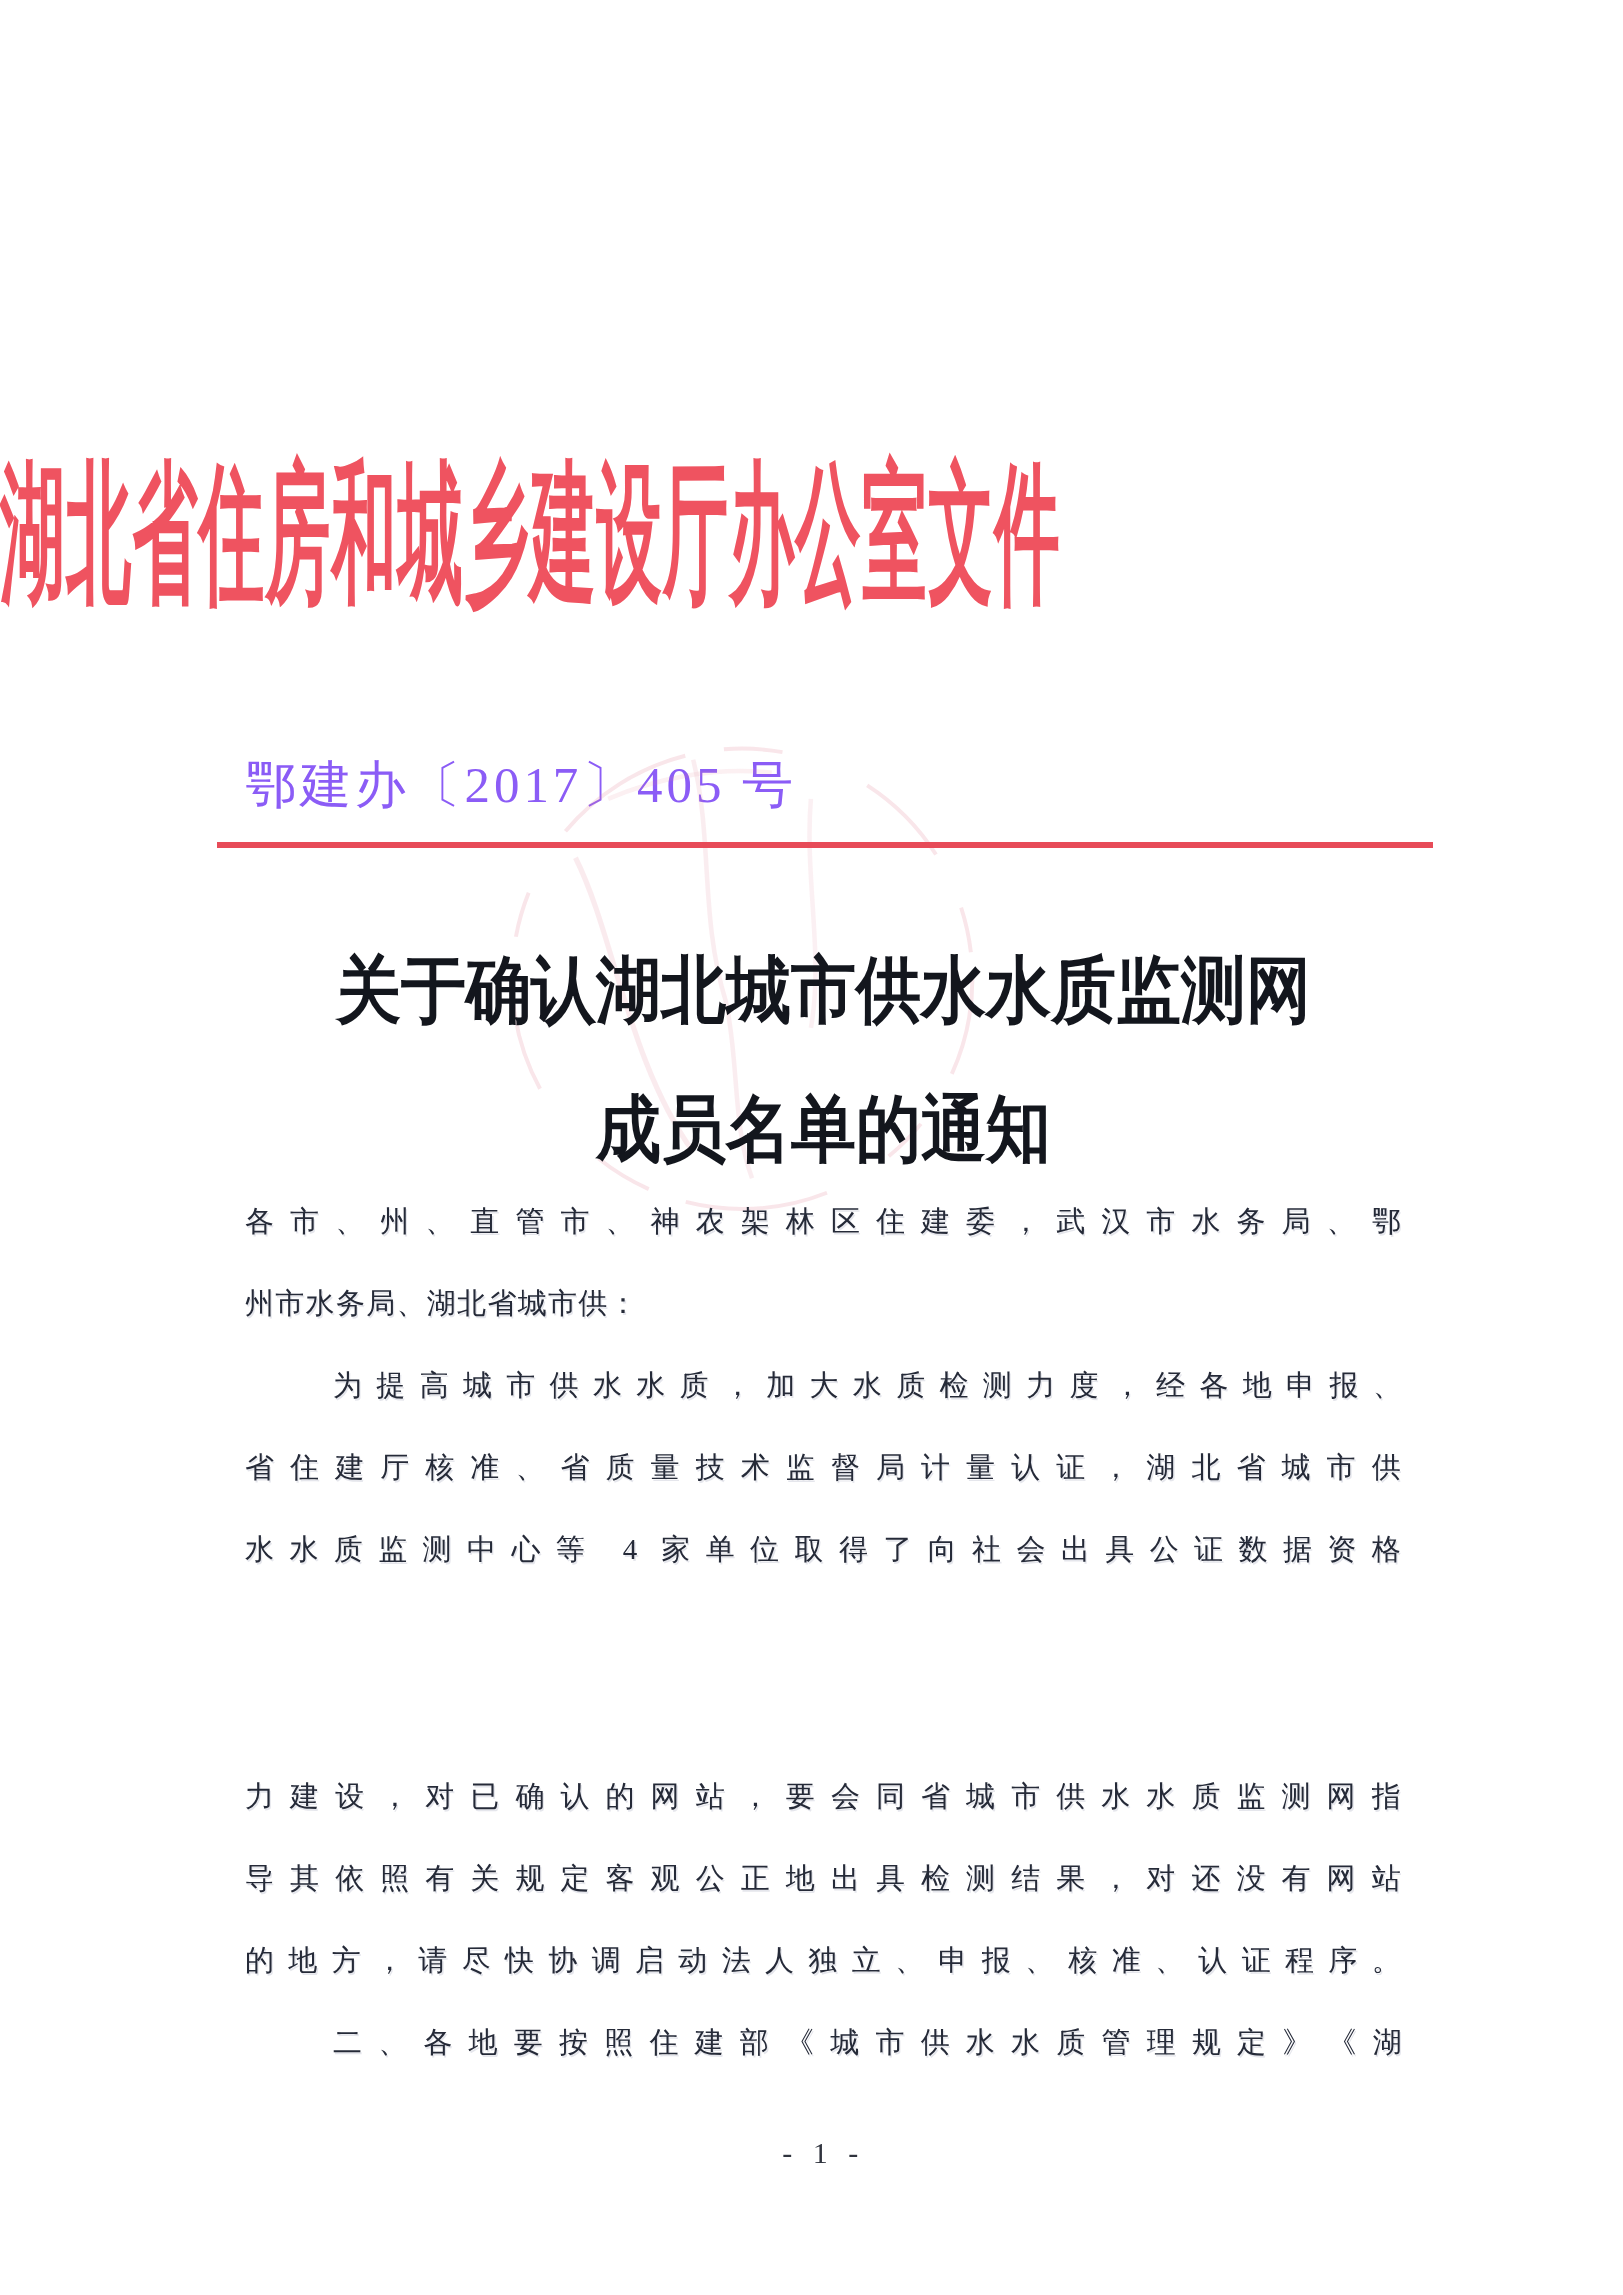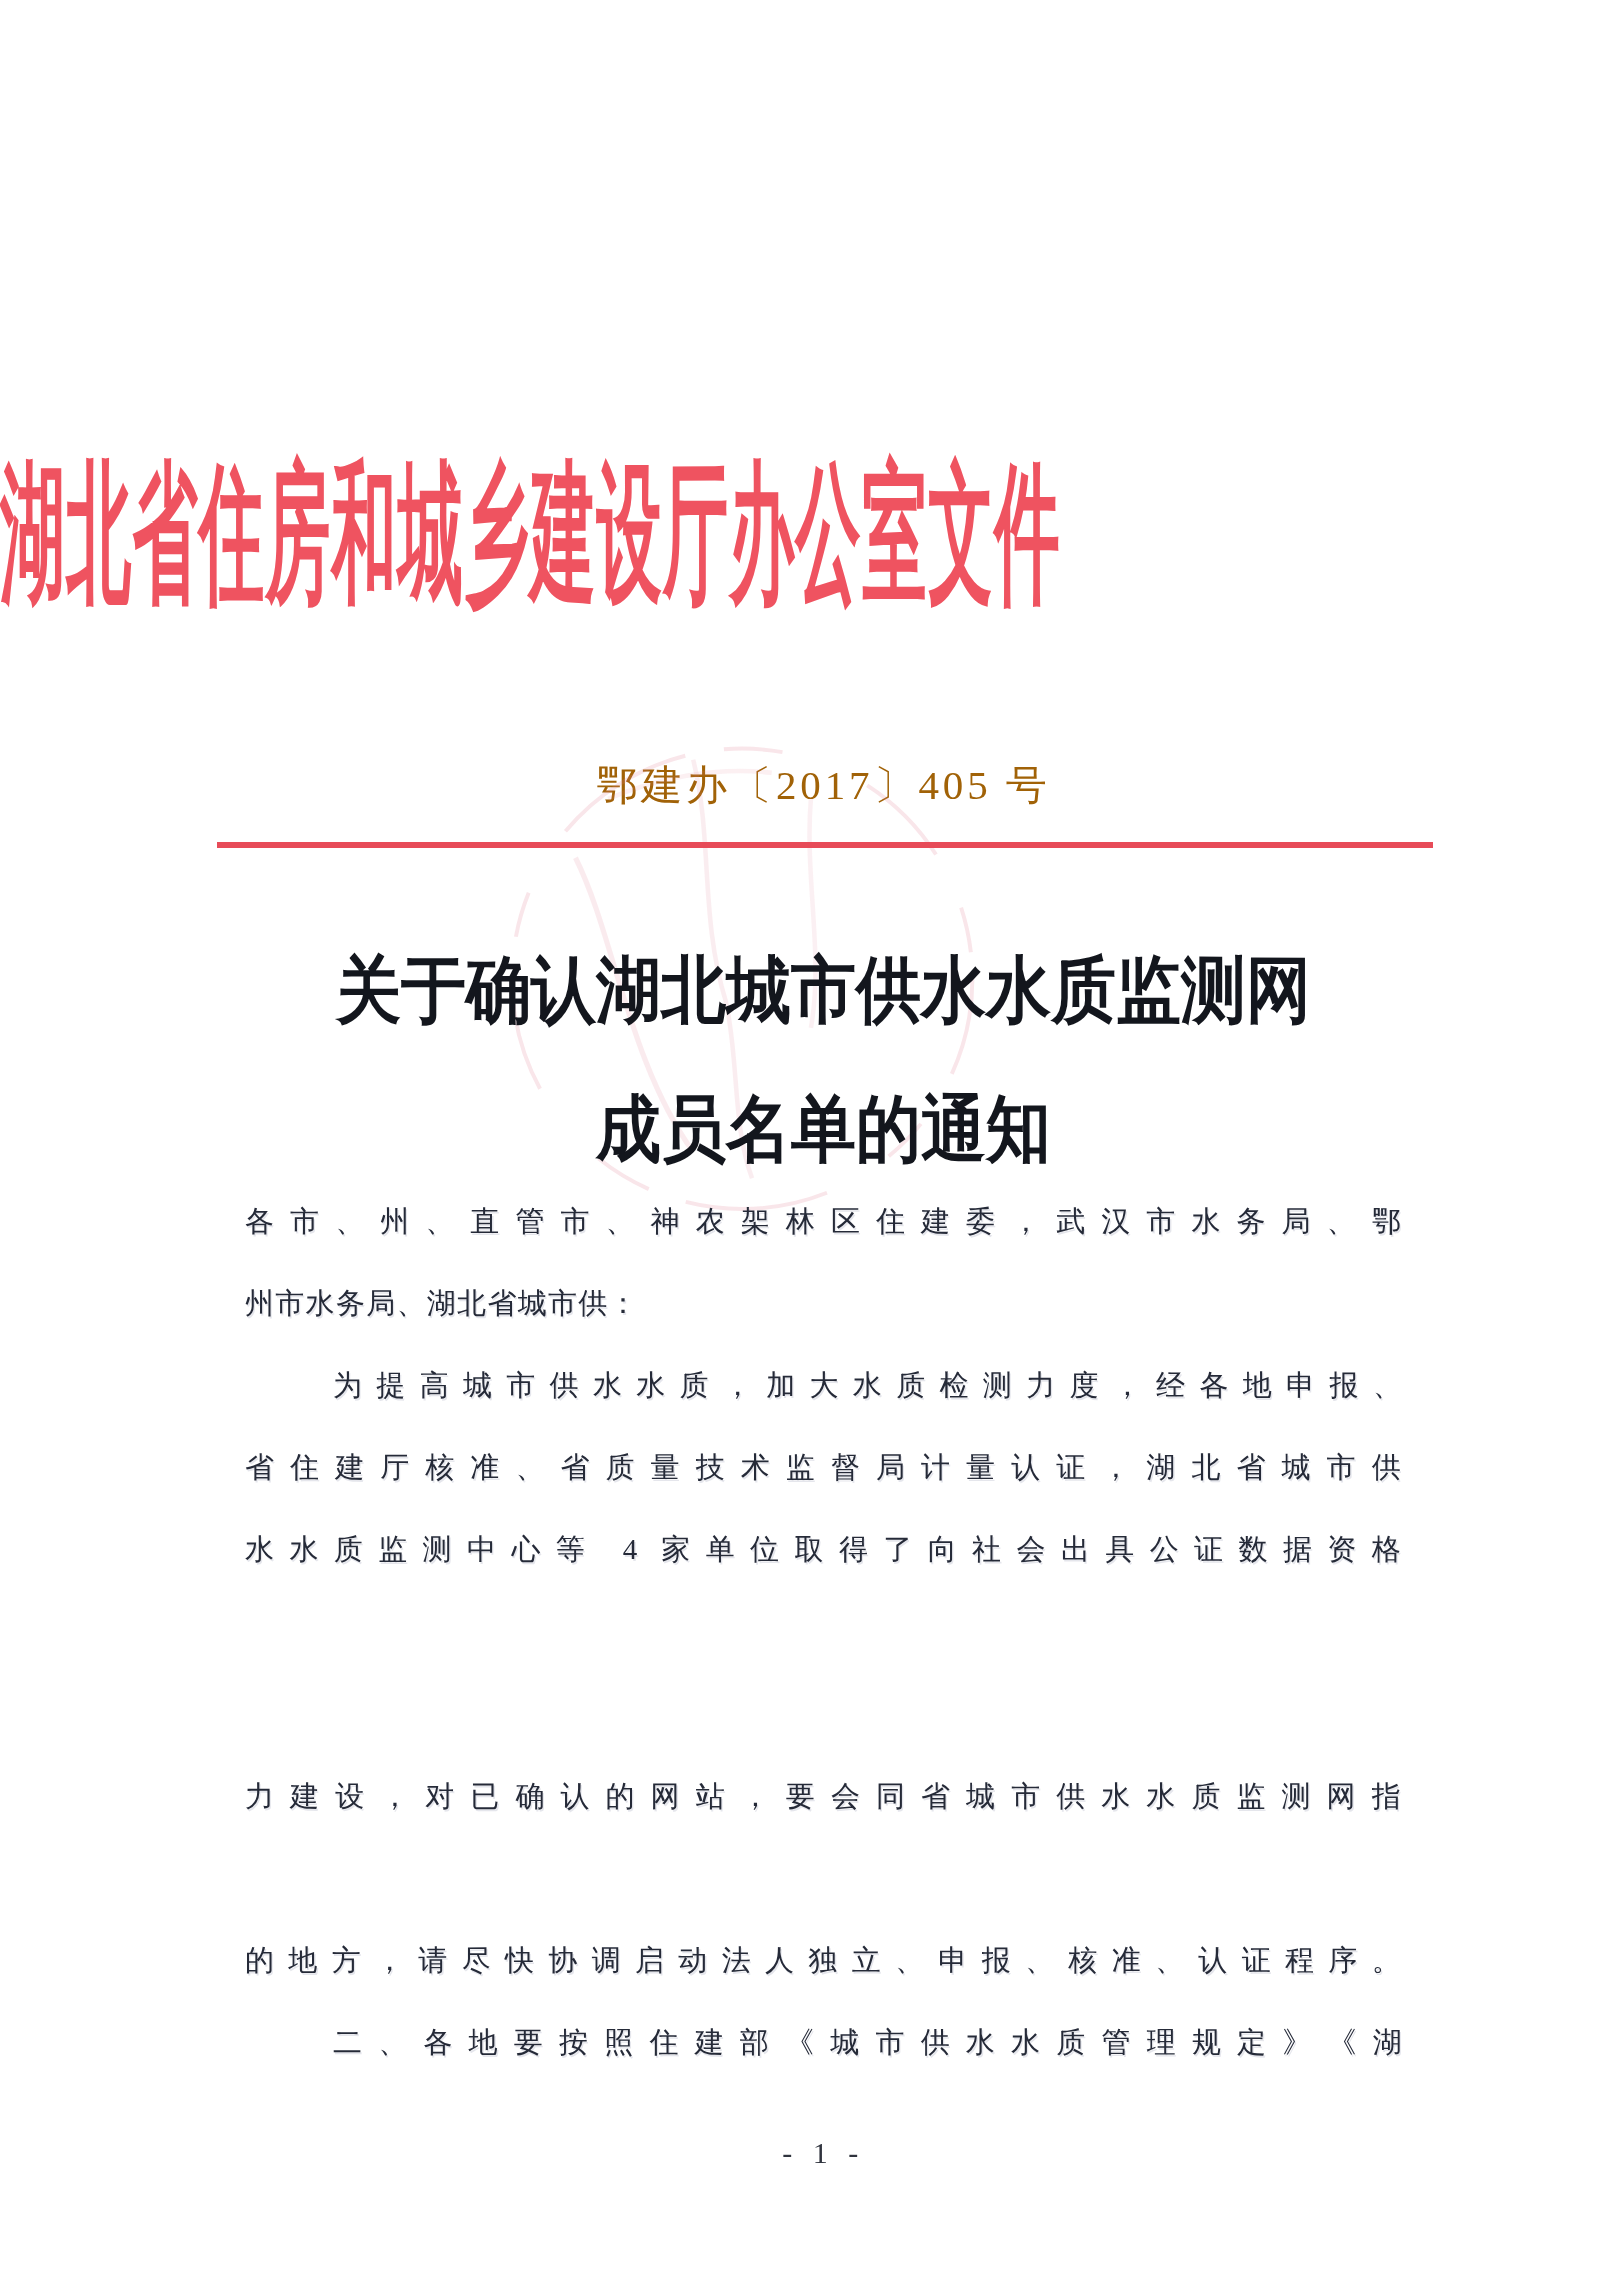--- a/index.html
+++ b/index.html
@@ -22,24 +22,24 @@
     font-weight:bold;
     letter-spacing:1.3px;
     color:#ef5360;
     transform:scale(1,2.35);
     transform-origin:top center;
     line-height:65px;
   }
   
   .doc-number{
     position:absolute;top:761px;left:245px;width:1157px;
-    text-align:center;
-    font-size:41px;line-height:48px;
+    text-align:left;
+    font-size:51px;line-height:48px;
     letter-spacing:3.9px;
-    color:#a16207;
+    color:#8b5cf6;
   }
   
   .red-rule{
     position:absolute;top:842px;left:217px;width:1216px;height:5.9px;
     background:#e74b58;
   }
   
   .seal{
     position:absolute;top:720px;left:497px;width:497px;height:511px;
     opacity:0.55;
@@ -106,19 +106,20 @@
 
   <div class="title-line l1">关于确认湖北城市供水水质监测网</div>
   <div class="title-line l2">成员名单的通知</div>
 
   <div class="body-line full" style="top:1193px">各市、州、直管市、神农架林区住建委，武汉市水务局、鄂</div>
   <div class="body-line" style="top:1275px">州市水务局、湖北省城市供：</div>
   <div class="body-line full indent" style="top:1357px">为提高城市供水水质，加大水质检测力度，经各地申报、</div>
   <div class="body-line full" style="top:1439px">省住建厅核准、省质量技术监督局计量认证，湖北省城市供</div>
   <div class="body-line full" style="top:1521px">水水质监测中心等 4 家单位取得了向社会出具公证数据资格</div>
   <div class="body-line full" style="top:1768px">力建设，对已确认的网站，要会同省城市供水水质监测网指</div>
+  <div class="body-line full" style="top:1850px">导其依照有关规定客观公正地出具检测结果，对还没有网站</div>
   <div class="body-line full" style="top:1932px">的地方，请尽快协调启动法人独立、申报、核准、认证程序。</div>
   <div class="body-line full indent" style="top:2014px">二、各地要按照住建部《城市供水水质管理规定》《湖</div>
 
   <div class="page-number">- 1 -</div>
 
 </div>
 
 
 </body></html>

